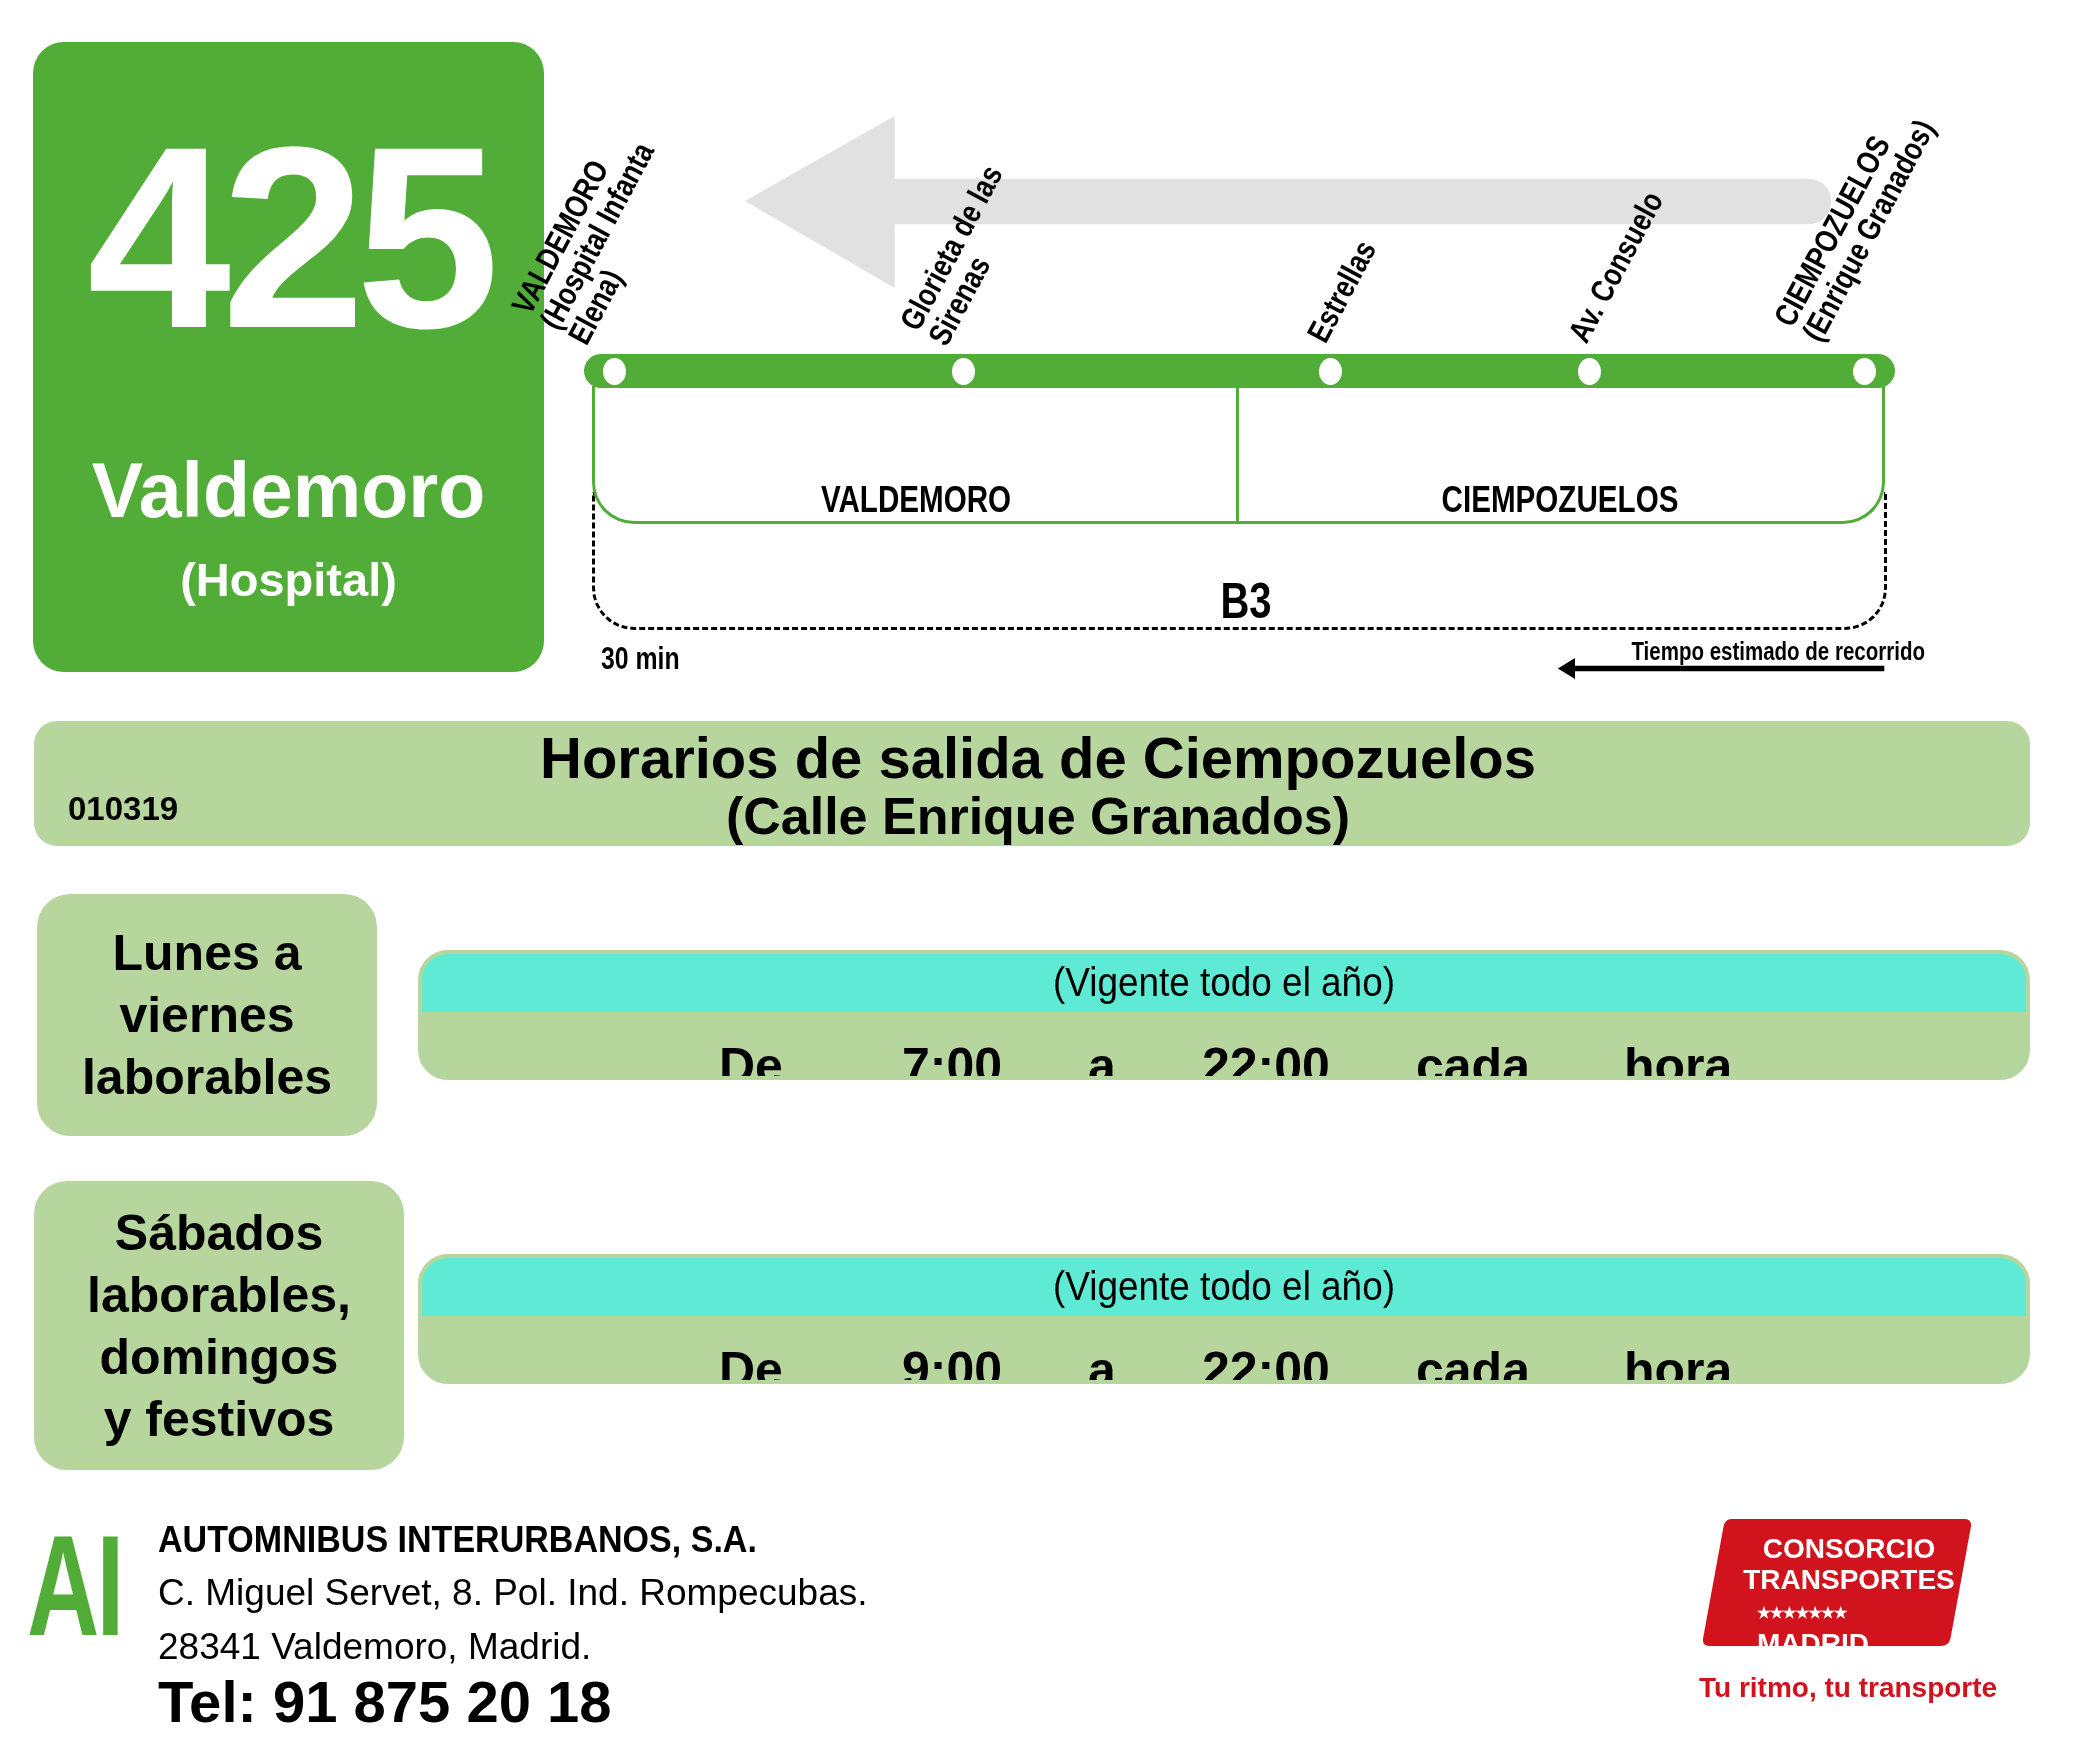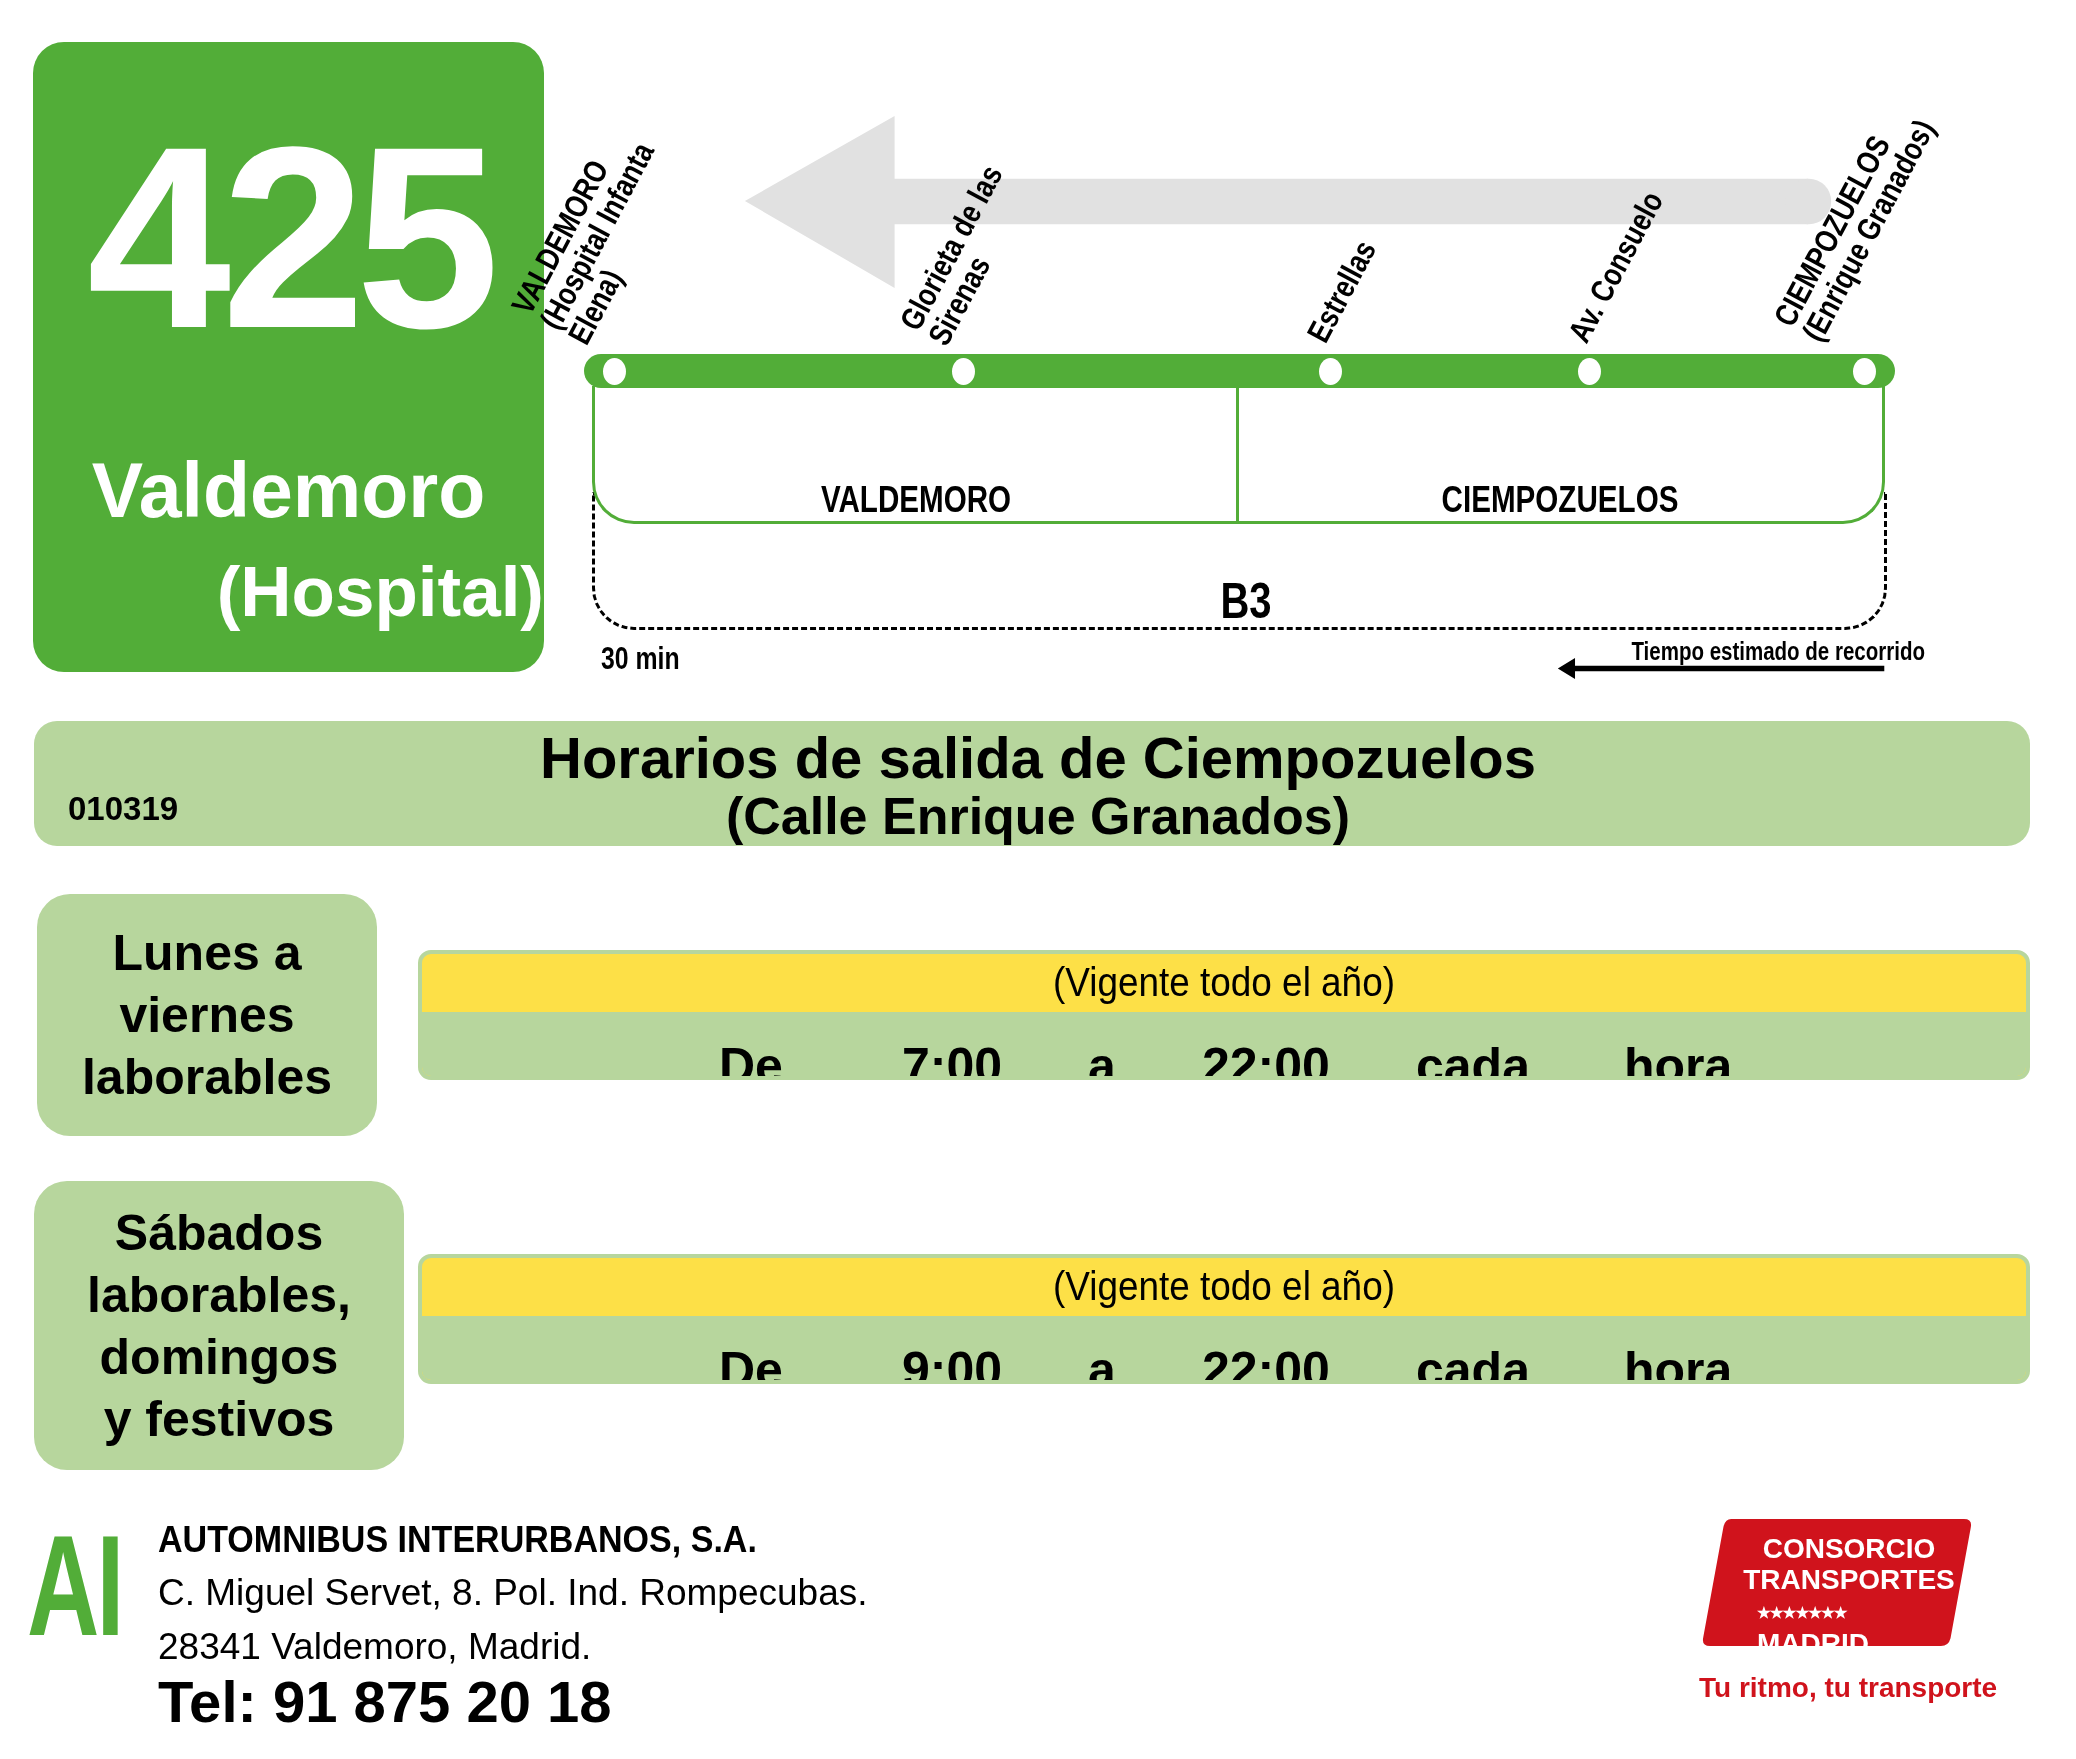--- a/index.html
+++ b/index.html
@@ -7,22 +7,22 @@
          font-family:"Liberation Sans", sans-serif; color:#000; }
   .abs { position:absolute; }
 
   
   .badge { left:33px; top:42px; width:511px; height:630px; background:#52ad38;
            border-radius:31px; color:#fff; }
   .badge-num { position:absolute; left:0; right:0; top:66px; text-align:center;
                font-weight:bold; font-size:259px; line-height:1; letter-spacing:-9.7px; }
   .badge-dest1 { position:absolute; left:0; right:0; top:410px; text-align:center;
                  font-weight:bold; font-size:77px; line-height:1; }
-  .badge-dest2 { position:absolute; left:0; right:0; top:514px; text-align:right;
-                 font-weight:bold; font-size:71px; line-height:1; }
+  .badge-dest2 { position:absolute; left:0; right:0; top:514px; text-align:center;
+                 font-weight:bold; font-size:47px; line-height:1; }
 
   
   .dir-arrow { left:743px; top:114px; }
 
   
   .route-line { left:584px; top:354px; width:1311px; height:34px; background:#52ad38; border-radius:17.4px; }
   .stop-dot { width:23px; height:27px; background:#fff; border-radius:50%; top:358px; margin-left:-11.6px; }
   .stop-label { font-weight:bold; font-size:32px; line-height:32px; white-space:nowrap;
                 transform-origin:0 100%; transform:rotate(-62deg); transform-style:flat; }
   .stop-label span { display:block; transform:scaleX(0.82); transform-origin:0 0; }
@@ -46,21 +46,21 @@
   .header-bar { left:34px; top:721px; width:1996px; height:125px; background:#b7d69d; border-radius:23px; }
   .header-code { left:68px; top:790px; font-weight:bold; font-size:33px; }
   .header-title { left:420px; width:1236px; top:724px; text-align:center; font-weight:bold; font-size:58px; }
   .header-sub { left:420px; width:1236px; top:786px; text-align:center; font-weight:bold; font-size:52px; }
 
   
   .day-box { background:#b7d69d; border-radius:33px; display:flex; align-items:center; justify-content:center;
              text-align:center; font-weight:bold; font-size:50px; line-height:62px; }
   .day-box span { display:block; }
 
-  .sched-card { background:#fde047; border:4.8px solid #b7d69d; border-radius:13px; box-sizing:border-box; overflow:hidden; }
+  .sched-card { background:#5eead4; border:4.8px solid #b7d69d; border-radius:30px; box-sizing:border-box; overflow:hidden; }
   .sched-top { height:60px; text-align:center; font-size:41px; line-height:56px; transform:scaleX(0.9); }
   .sched-bottom { position:absolute; left:0; right:0; bottom:0; height:64px; background:#b7d69d; }
   .sched-word { position:absolute; top:3.9px; font-weight:bold; font-size:50px; line-height:56px;margin-top:22px; }
 
   
   .ai-logo { left:27px; top:1514px; color:#52ad38; font-weight:bold; font-size:143px; line-height:1;
              transform:scaleX(0.7); transform-origin:0 0; letter-spacing:-3.9px; }
   .company { left:158px; top:1519px; font-weight:bold; font-size:37px; transform:scaleX(0.92); transform-origin:0 0; white-space:nowrap; }
   .addr { left:158px; font-size:37px; white-space:nowrap; }
   .tel { left:158px; top:1668px; font-weight:bold; font-size:58px; white-space:nowrap; }

